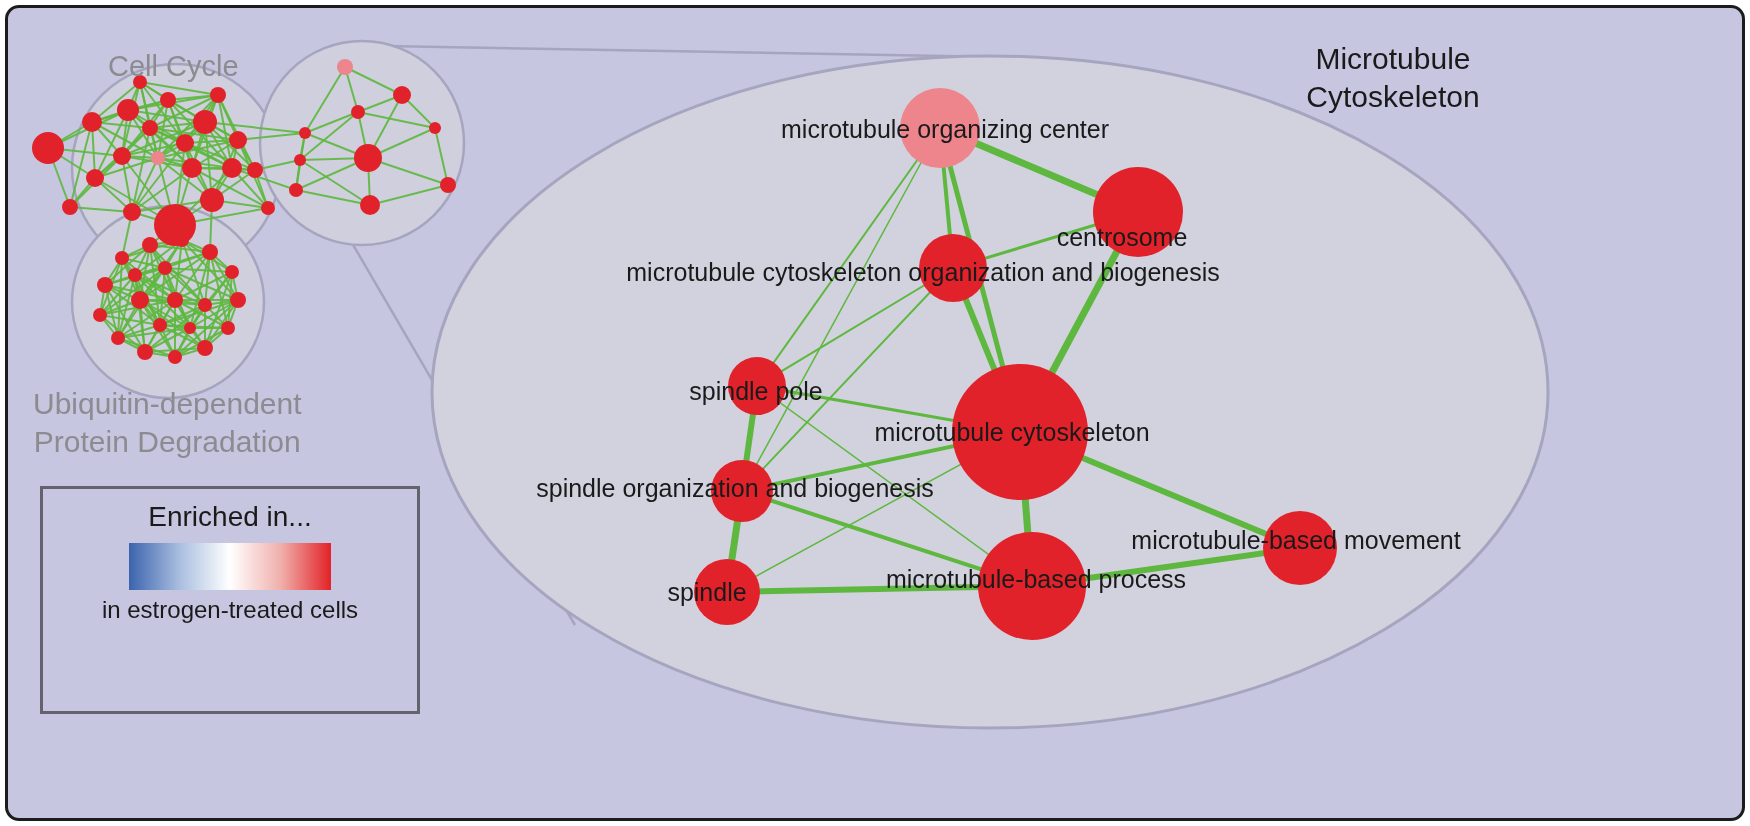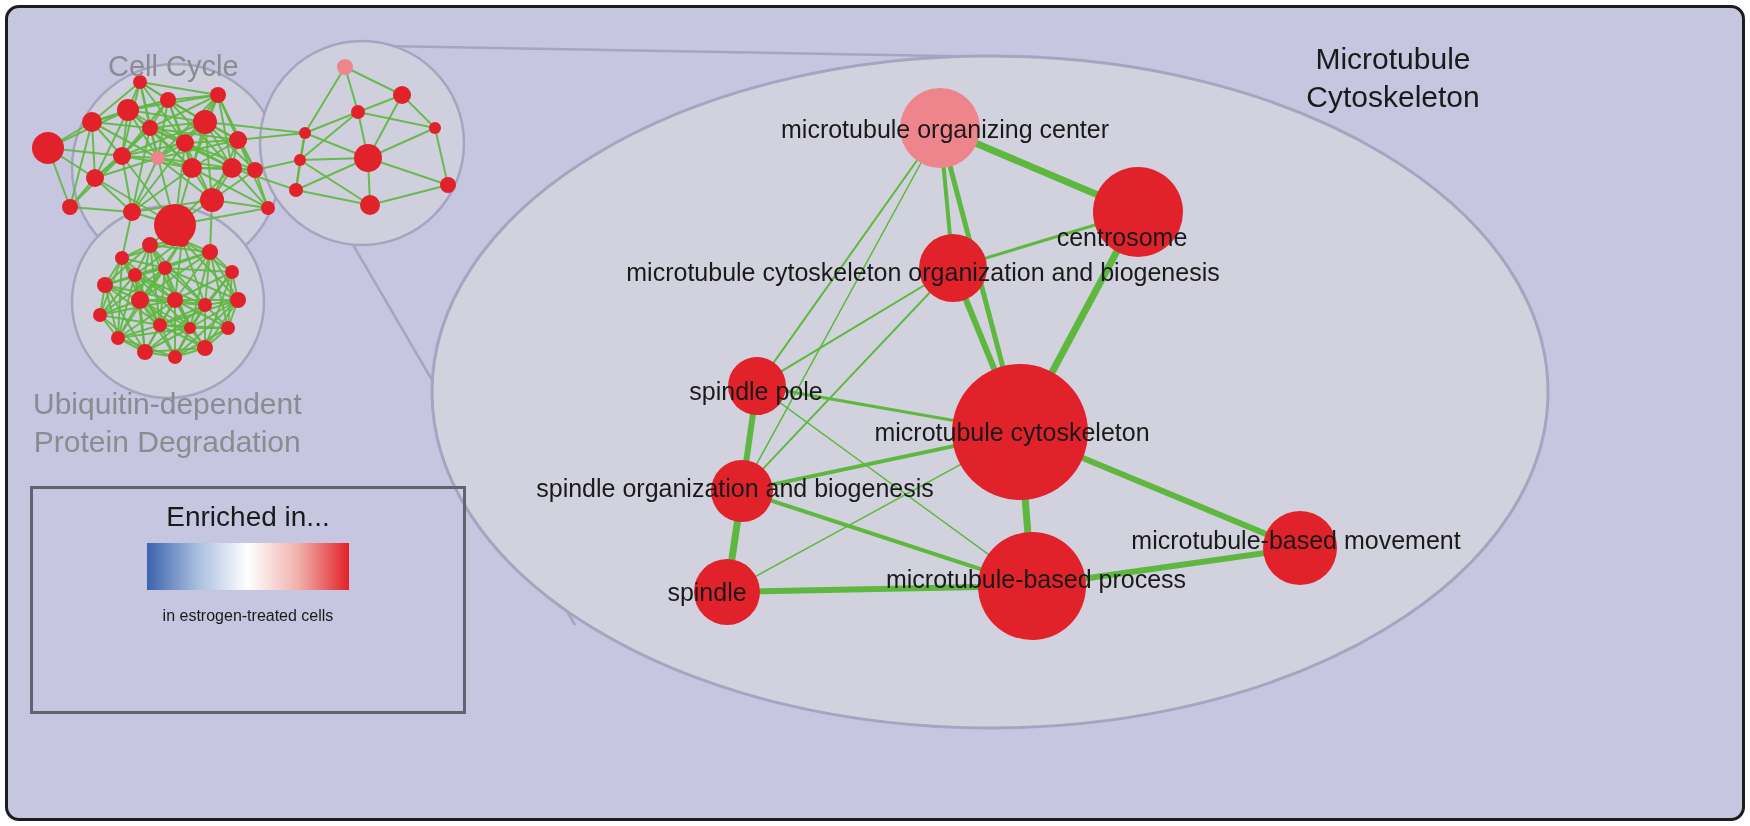--- a/index.html
+++ b/index.html
@@ -5,25 +5,25 @@
   html,body{margin:0;padding:0;background:#ffffff;}
   #stage{position:relative;width:1750px;height:826px;font-family:"Liberation Sans","DejaVu Sans",sans-serif;}
   #panel{position:absolute;inset:5px;border:3px solid var(--panel-border,#1c1c1c);border-radius:14px;background:var(--panel-bg,#c6c6e0);overflow:hidden;}
   #net{position:absolute;left:-8px;top:-8px;width:1750px;height:826px;}
   .overlay{position:absolute;}
   .graylabel{color:var(--gray-label,#8b8b90);font-size:30px;line-height:1.25;text-align:center;}
   .blacklabel{color:var(--black-label,#1a1a1a);}
   #cell-cycle-label{left:100px;top:40px;font-size:29px;}
   #ubiquitin-label{left:25px;top:377px;}
   #detail-title{left:1255px;top:32px;width:260px;text-align:center;font-size:30px;line-height:1.25;}
-  #legend{left:22px;top:478px;width:436px;height:228px;border:3px solid var(--legend-border,#63636f);box-sizing:border-box;text-align:center;}
+  #legend{left:32px;top:478px;width:380px;height:228px;border:3px solid var(--legend-border,#63636f);box-sizing:border-box;text-align:center;}
   #legend-title{margin-top:12px;font-size:28px;color:var(--black-label,#1a1a1a);}
   #legend-gradient{width:202px;height:47px;margin:10px auto 0 auto;}
   #legend-downup{display:flex;justify-content:space-between;padding:2px 66px 0 44px;font-size:28px;color:var(--black-label,#1a1a1a);}
-  #legend-caption{margin-top:16px;font-size:16px;line-height:1.3;color:var(--black-label,#1a1a1a);}
+  #legend-caption{margin-top:4px;font-size:24px;line-height:1.3;color:var(--black-label,#1a1a1a);}
   svg text{font-family:"Liberation Sans","DejaVu Sans",sans-serif;}
 </style>
 </head>
 <body>
 
 <div id="stage">
   <div id="panel">
 
     <svg id="net" viewBox="0 0 1750 826" aria-hidden="true">
       <g id="g-cone">

